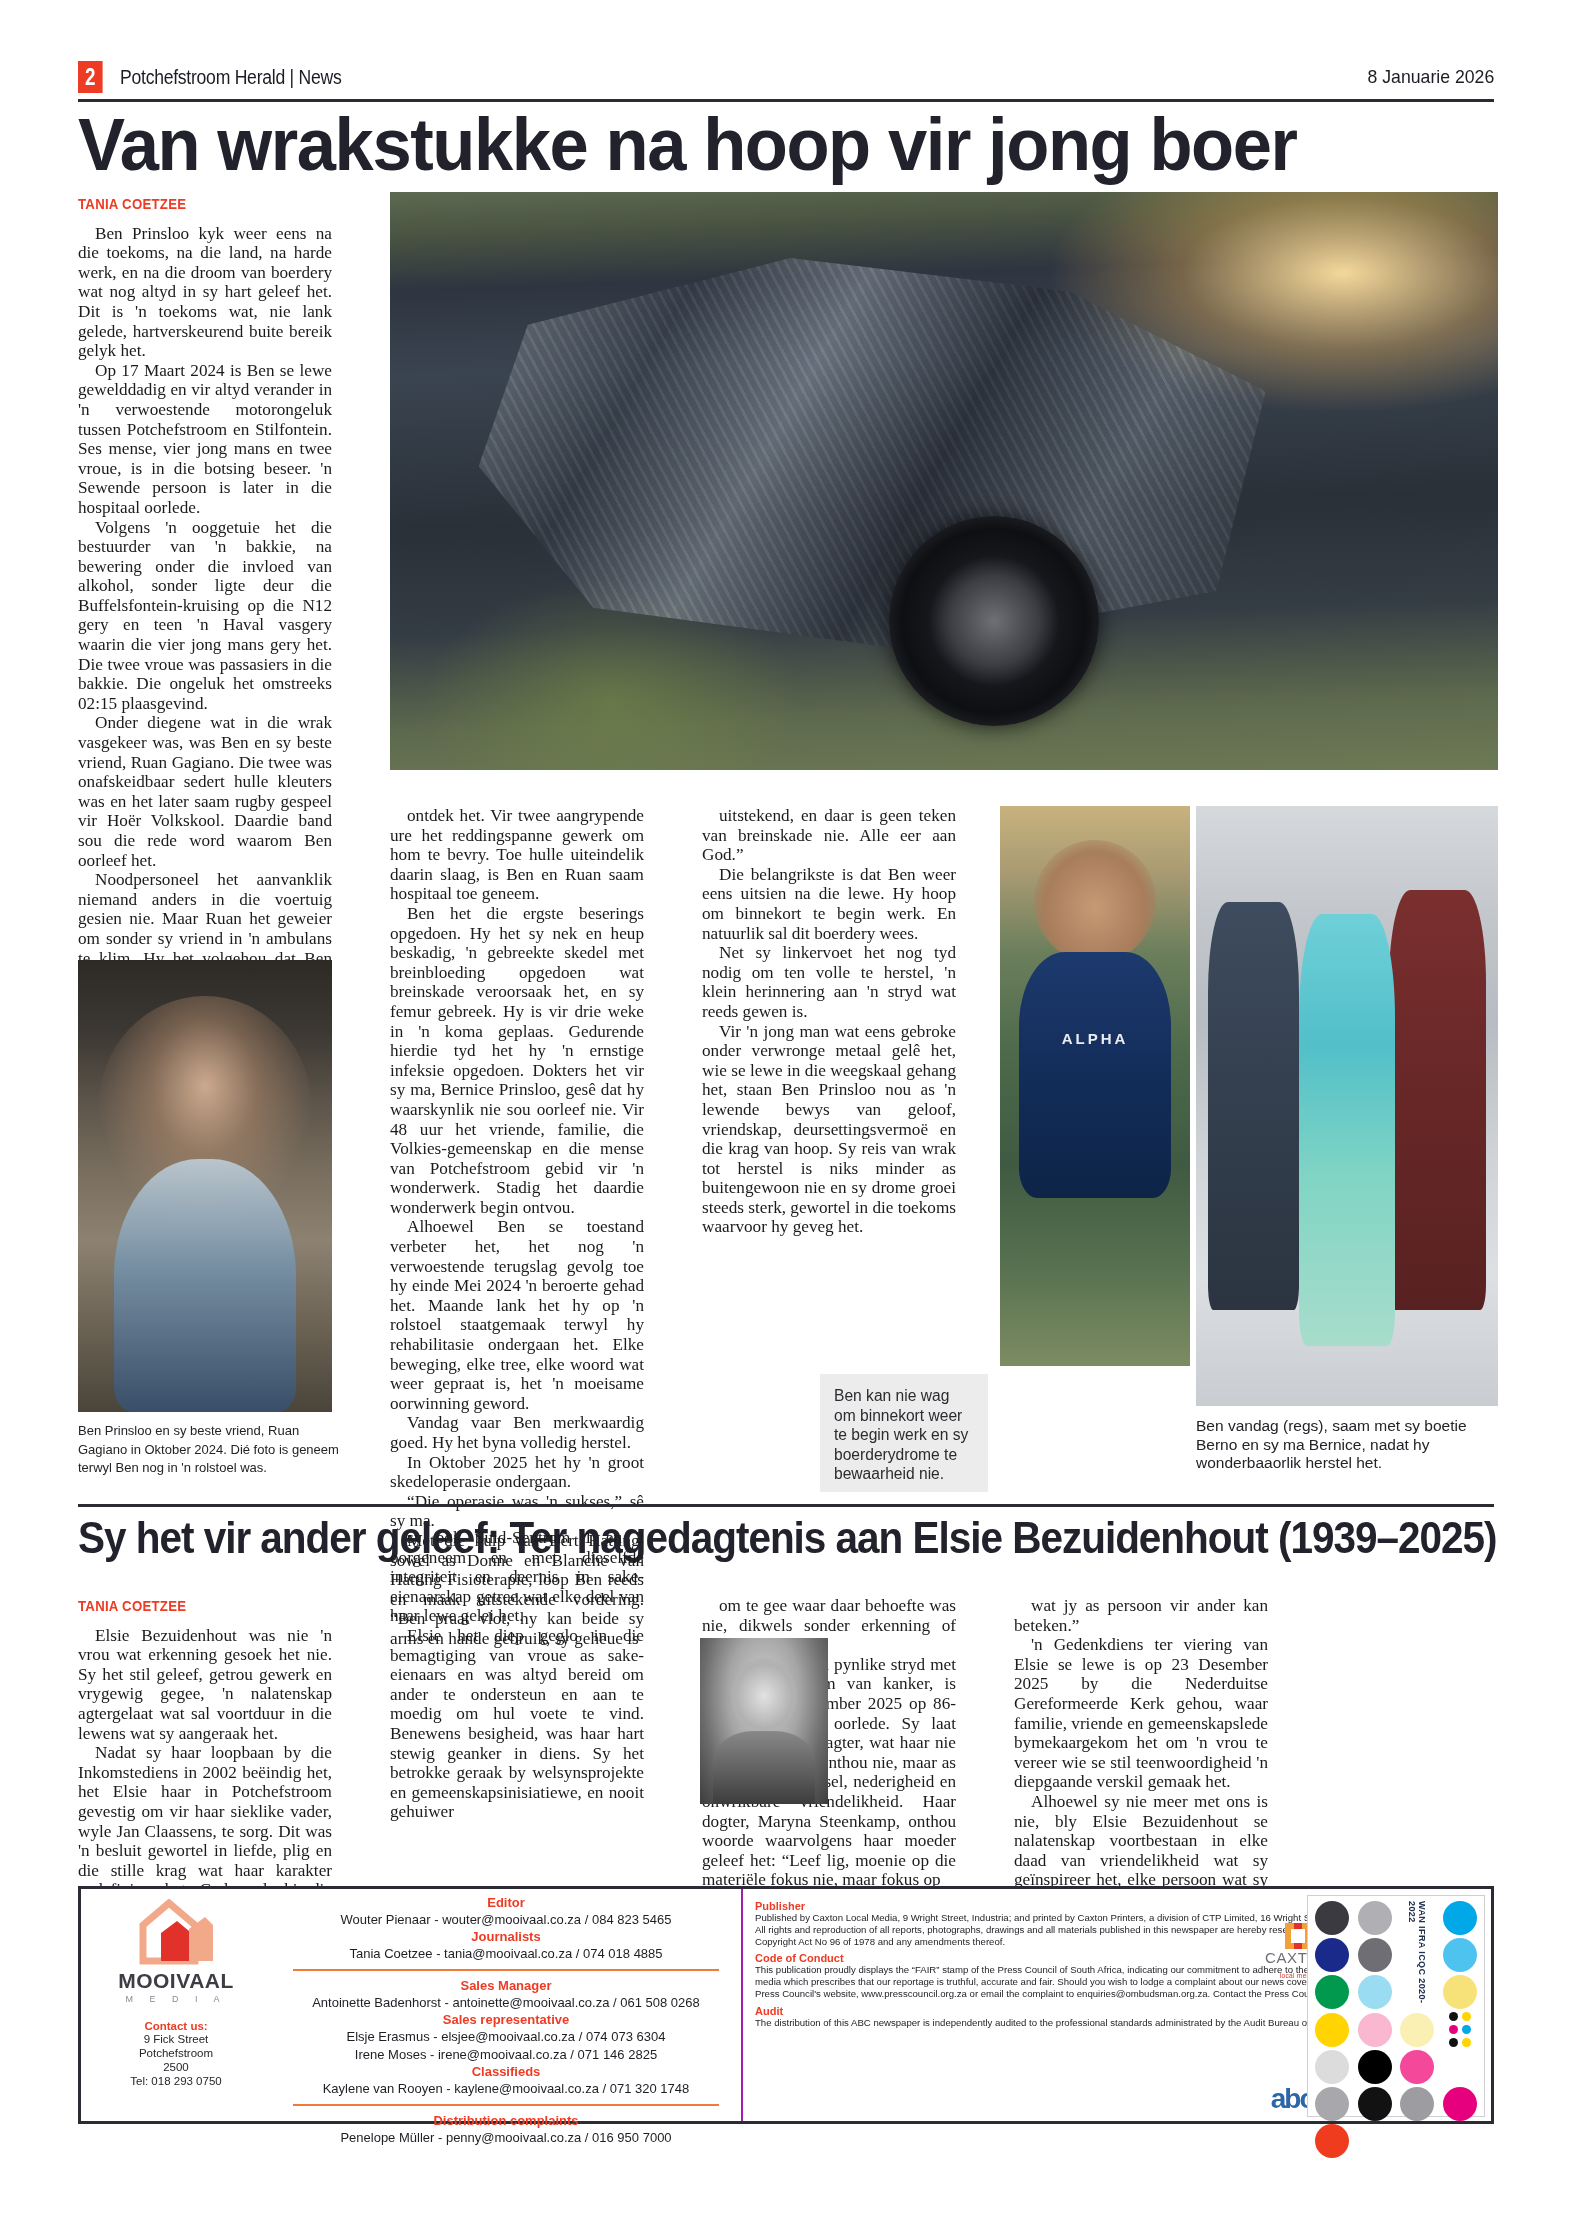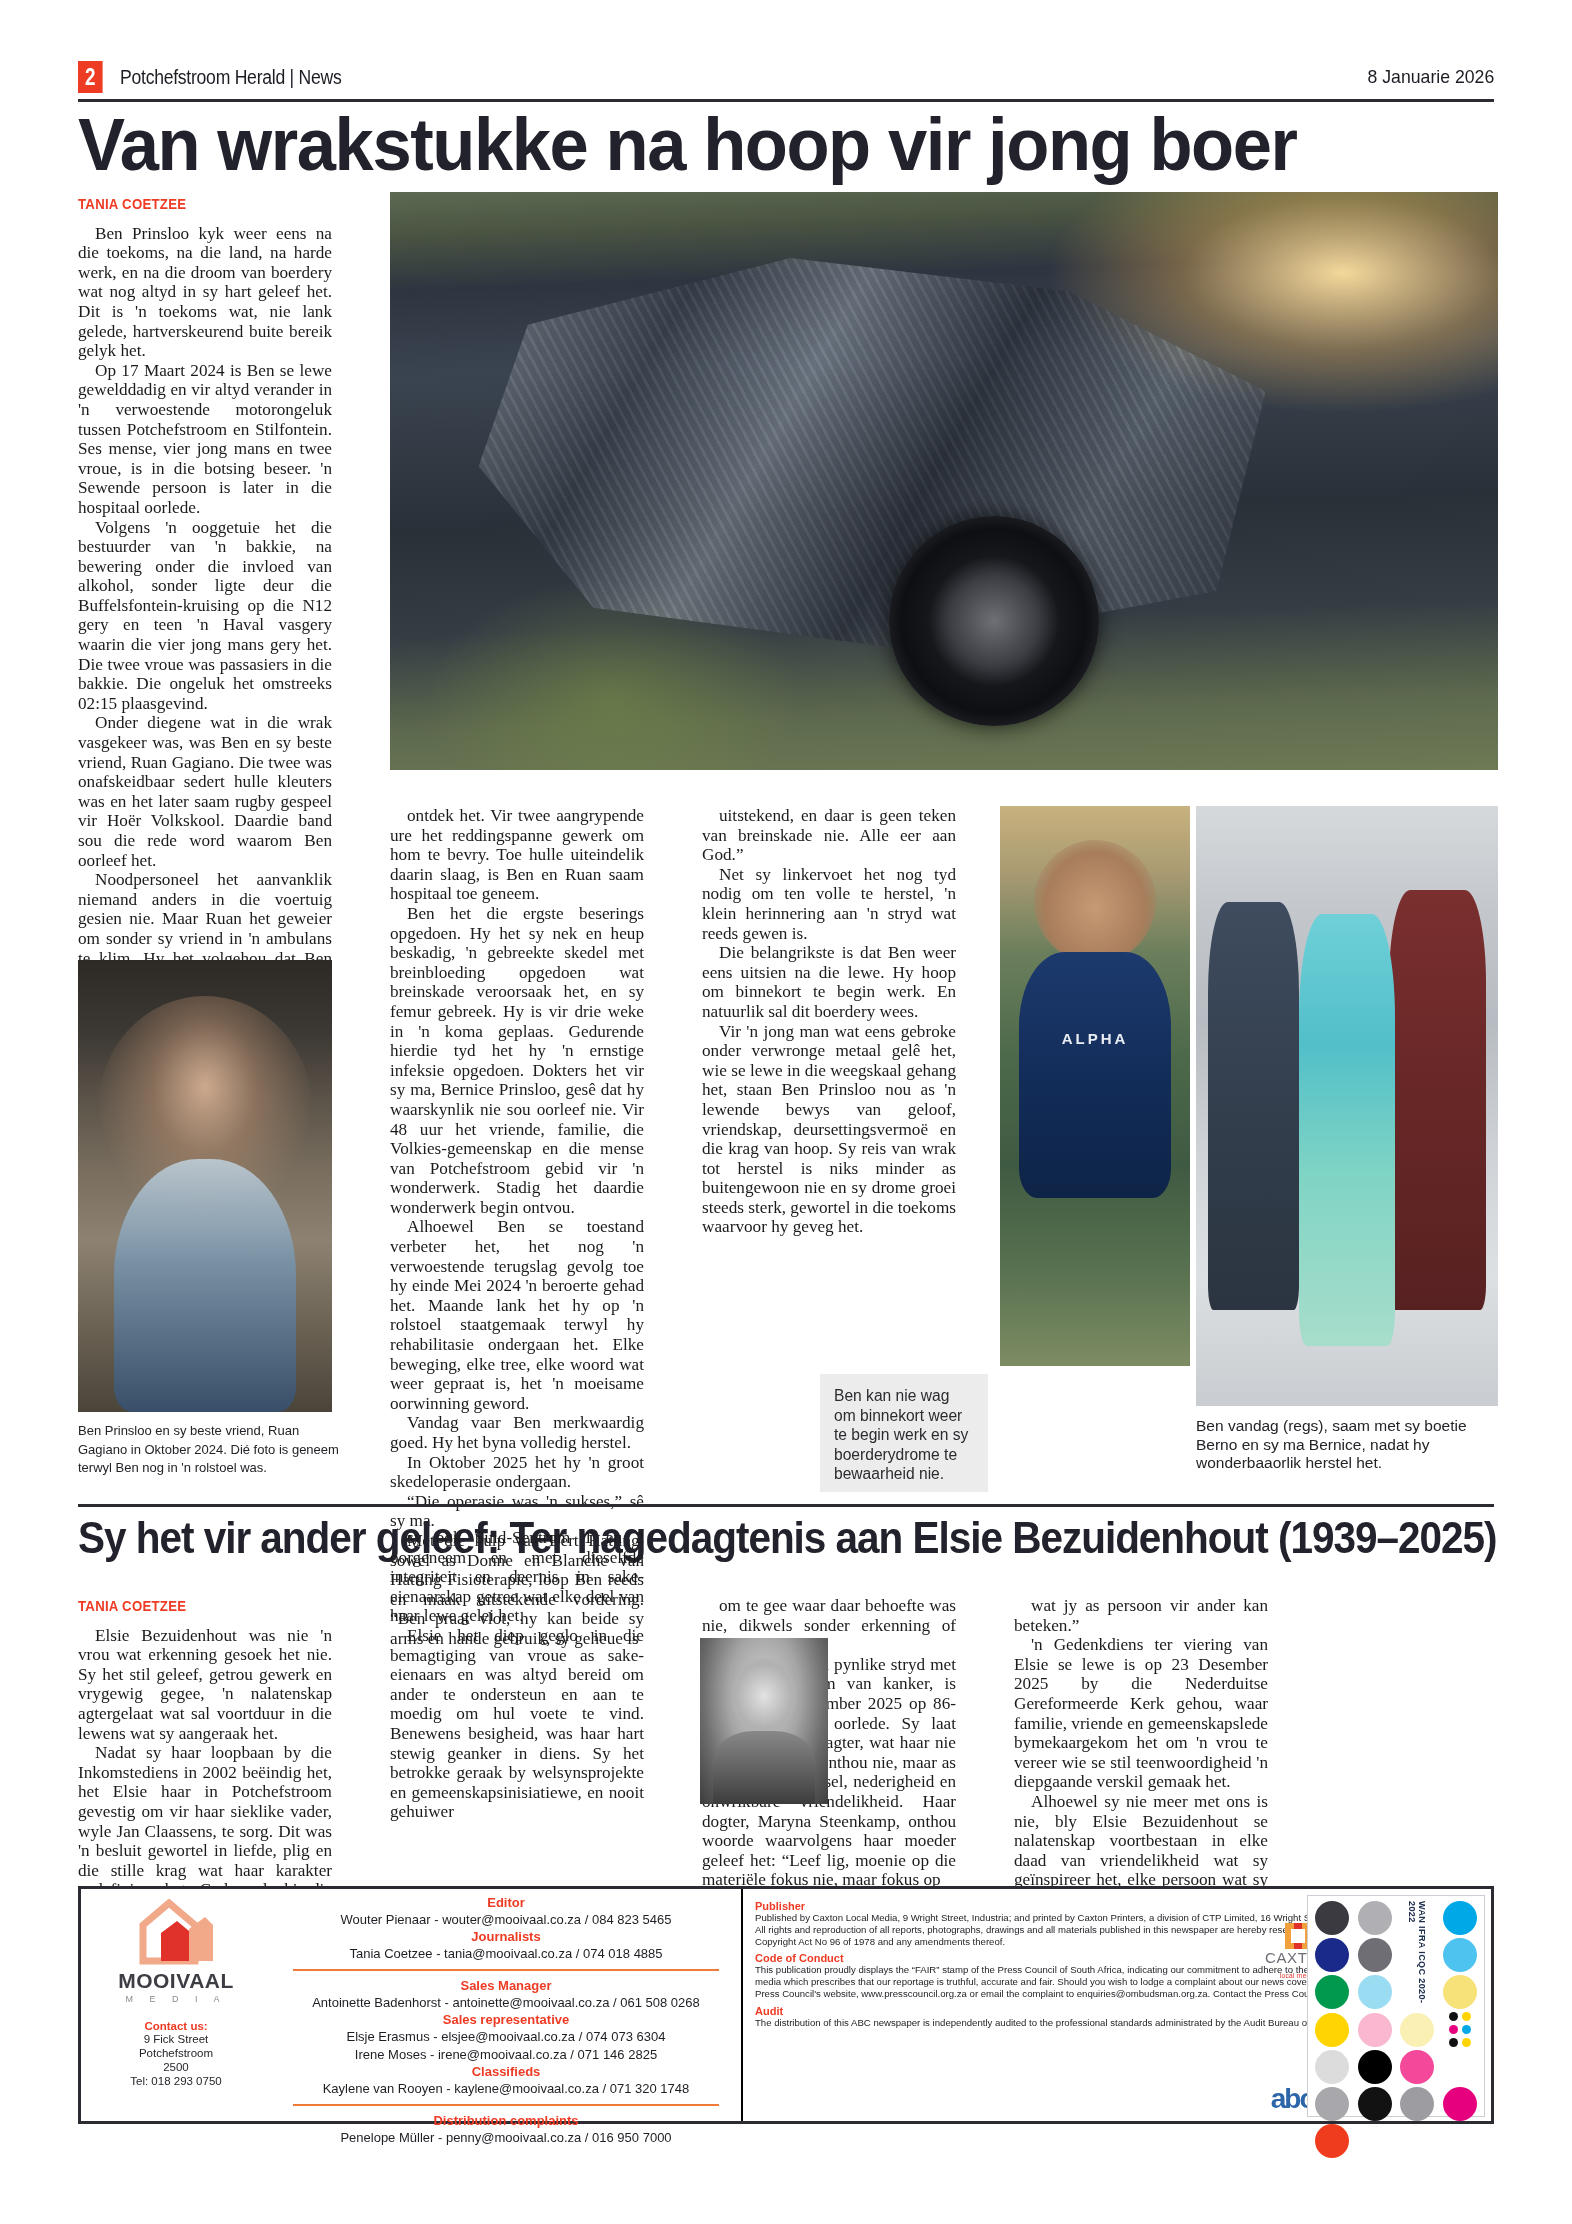--- a/index.html
+++ b/index.html
@@ -352,21 +352,21 @@
     height: 2px; background: #f07a3a; margin: 7px 14px;
   }
 
   
   .legal-block {
     flex: 1;
     padding: 6px 10px 6px 12px;
     box-sizing: border-box;
     font-family: "Liberation Sans", sans-serif;
     position: relative;
-    border-left: 2px solid #000000;
+    border-left: 2px solid #a21caf;
   }
   .l-head { font-size: 11px; font-weight: bold; color: #ee3b24; margin-top: 5px; }
   .l-body { font-size: 9.6px; line-height: 11.8px; color: #1e1e24; }
 
   .caxton-logo {
     position: absolute; right: 150px; top: 34px;
     width: 86px; text-align: center;
     font-family: "Liberation Sans", sans-serif;
   }
   .caxton-mark {
@@ -468,22 +468,22 @@
         <p>Vandag vaar Ben merkwaardig goed. Hy het byna volledig herstel.</p>
         <p>In Oktober 2025 het hy 'n groot skedeloperasie ondergaan.</p>
         <p>“Die operasie was 'n sukses,” sê sy ma.</p>
         <p>Met die hulp van Bert Hatting, sowel as Donne en Blanche van Hatting Fisioterapie, loop Ben reeds en maak uitstekende vordering. “Ben praat vlot, hy kan beide sy arms en hande gebruik, sy geheue is</p>
       </div>
   </div>
 
   <div class="col" id="a1-c3">
     <div>
         <p>uitstekend, en daar is geen teken van breinskade nie. Alle eer aan God.”</p>
+        <p>Die belangrikste is dat Ben weer eens uitsien na die lewe. Hy hoop om binnekort te begin werk. En natuurlik sal dit boerdery wees.</p>
         <p>Net sy linkervoet het nog tyd nodig om ten volle te herstel, 'n klein herinnering aan 'n stryd wat reeds gewen is.</p>
-        <p>Die belangrikste is dat Ben weer eens uitsien na die lewe. Hy hoop om binnekort te begin werk. En natuurlik sal dit boerdery wees.</p>
         <p>Vir 'n jong man wat eens gebroke onder verwronge metaal gelê het, wie se lewe in die weegskaal gehang het, staan Ben Prinsloo nou as 'n lewende bewys van geloof, vriendskap, deursettingsvermoë en die krag van hoop. Sy reis van wrak tot herstel is niks minder as buitengewoon nie en sy drome groei steeds sterk, gewortel in die toekoms waarvoor hy geveg het.</p>
       </div>
   </div>
 
   <div class="photo" id="photo-benruan"></div>
   <div class="caption" id="cap-benruan">Ben Prinsloo en sy beste vriend, Ruan Gagiano in Oktober 2024. Dié foto is geneem terwyl Ben nog in 'n rolstoel was.</div>
 
   <div class="photo" id="photo-alpha">
     <div class="alpha-label">ALPHA</div>
   </div>

